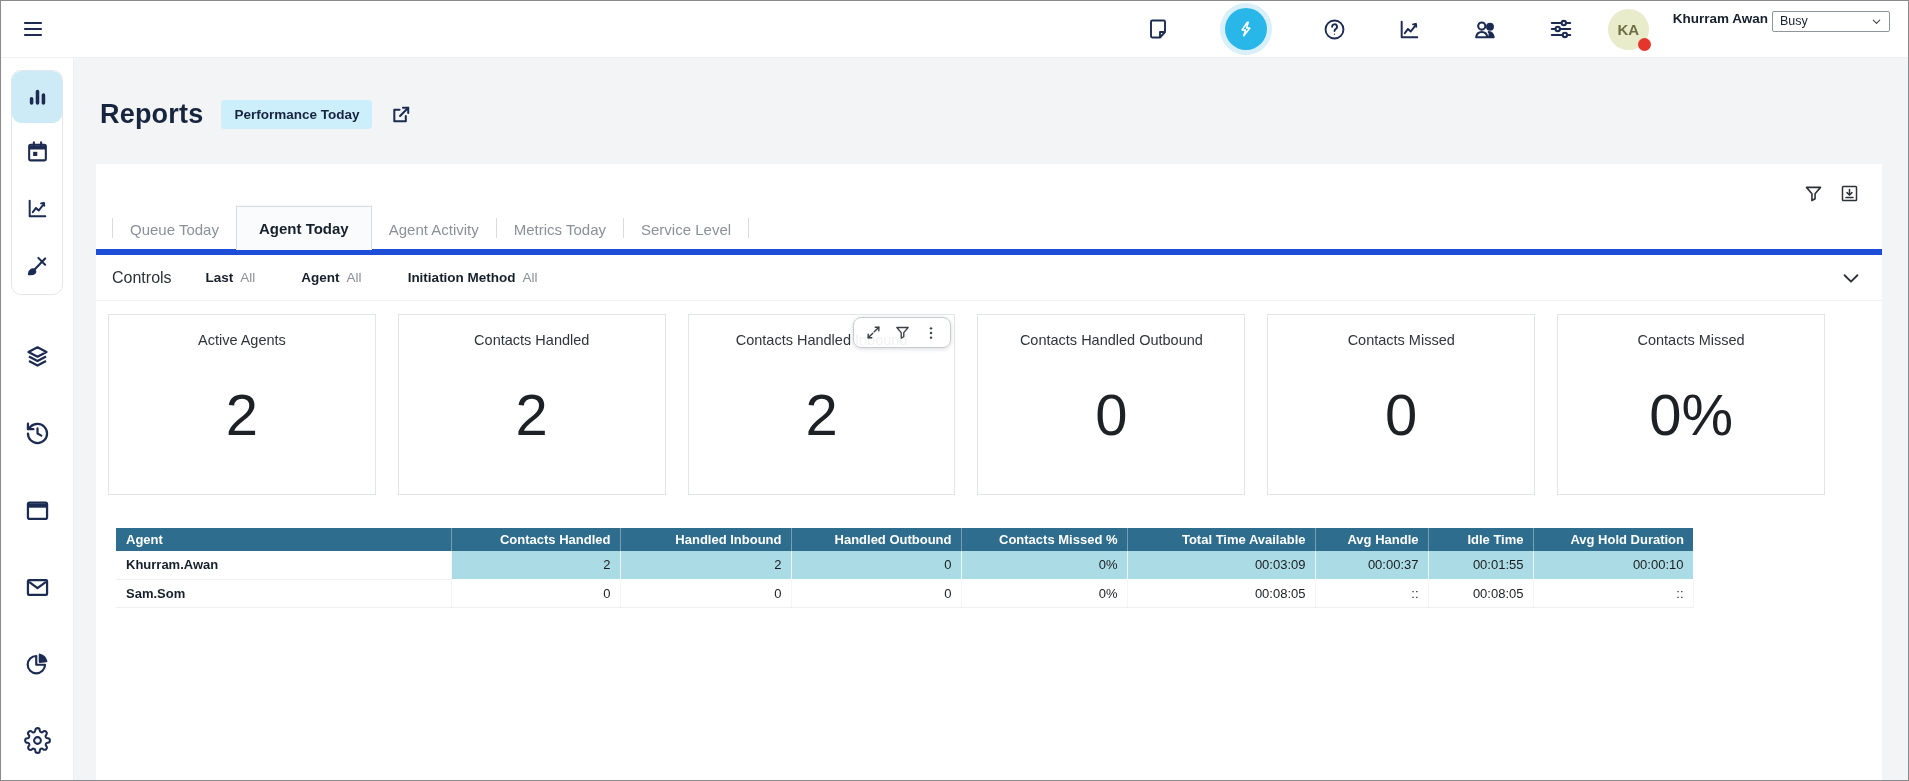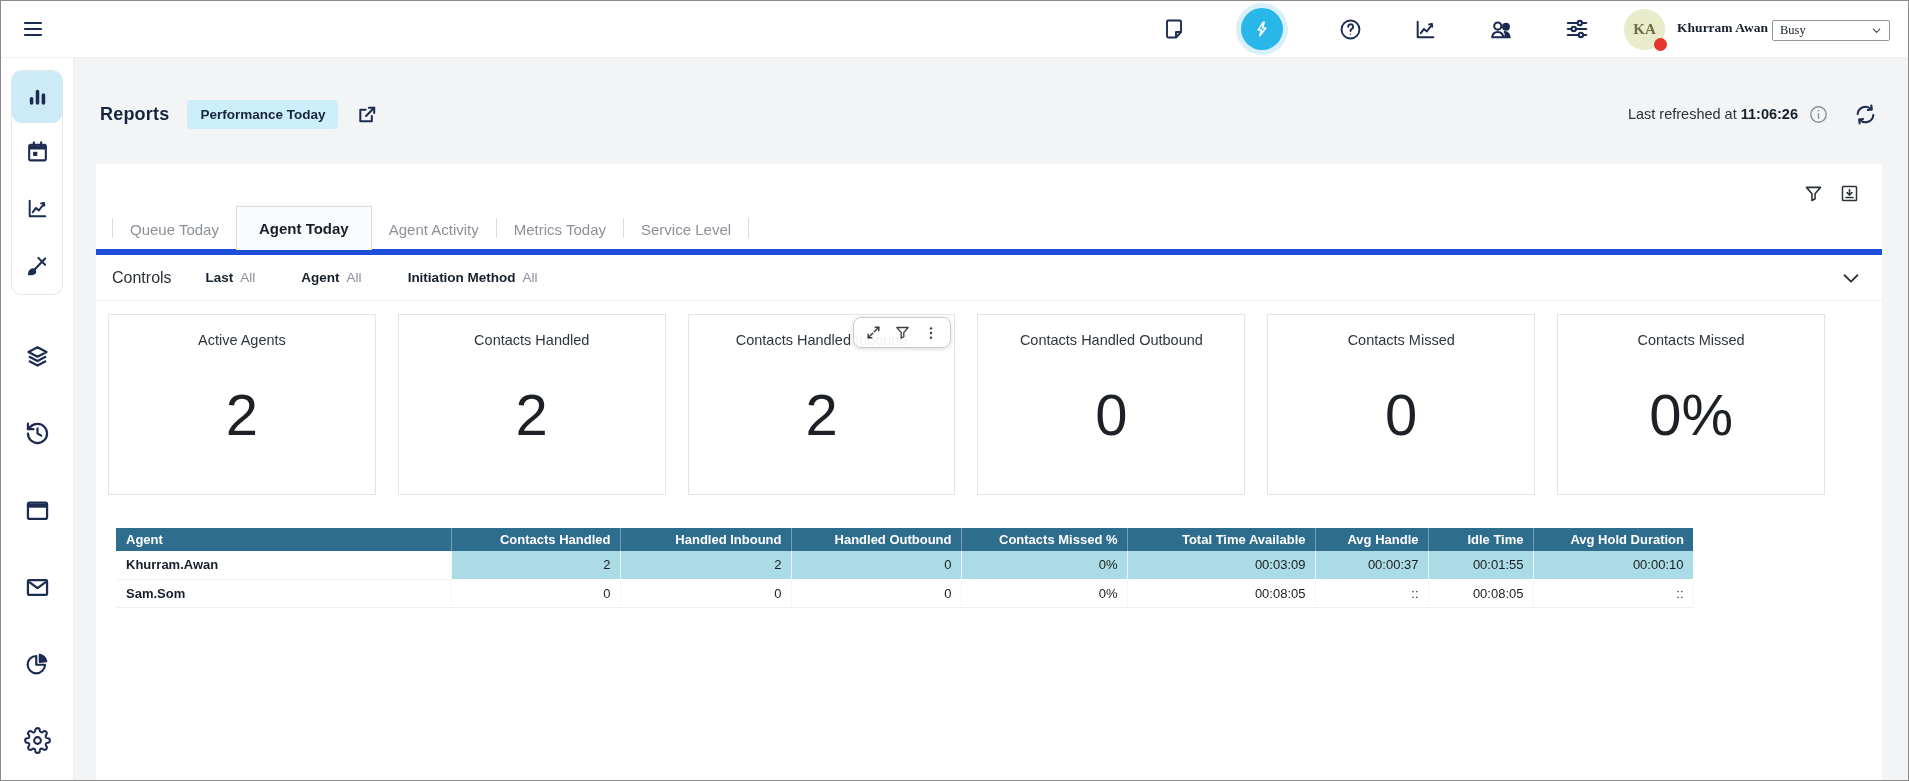--- a/index.html
+++ b/index.html
@@ -21,42 +21,42 @@
     height:57px; background:#fff; flex:0 0 57px;
     display:flex; align-items:center;
     padding:0 18px 0 20px;
     border-bottom:1px solid #eef0f2;
   }
   .icon-btn { display:flex; align-items:center; justify-content:center; cursor:pointer; color:#1c2b52; background:none; border:none; }
   .topbar .spacer { flex:1; }
   .top-icons { display:flex; align-items:center; gap:50px; margin-right:34px; }
   .bolt-wrap { width:52px; height:52px; border-radius:50%; background:#d9f0fa; display:flex; align-items:center; justify-content:center; }
   .bolt-inner { width:42px; height:42px; border-radius:50%; background:#29b6e8; display:flex; align-items:center; justify-content:center; }
-  .user-block { display:flex; align-items:center; gap:12px;font-family:Liberation Serif, serif; }
+  .user-block { display:flex; align-items:flex-start; gap:24px; }
   .avatar { position:relative; width:41px; height:41px; border-radius:50%; background:#e9ecca; display:flex; align-items:center; justify-content:center; font-weight:bold; font-size:15px; color:#6e6e45; }
   .status-dot { position:absolute; right:-2px; bottom:-1px; width:13px; height:13px; border-radius:50%; background:#e5362c; }
   .user-meta { display:flex; flex-direction:row; gap:4px; padding-top:2px; }
   .user-name { font-size:13.5px; font-weight:bold; color:#16202c; }
   .status-select {
     width:118px; height:21px; border:1px solid #8f959d; border-radius:2px; background:#fff;
     display:flex; align-items:center; justify-content:space-between; padding:0 7px;
     font-size:12.5px; color:#16202c; cursor:pointer;
   }
   
   .app-body { flex:1; display:flex; min-height:0; }
   .sidebar { width:73px; background:#fff; border-right:1px solid #eceef0; display:flex; flex-direction:column; align-items:center; flex:0 0 73px; }
   .nav-group { width:52px; margin-top:12px; border:1px solid #e3e6ea; border-radius:10px; background:#fff; display:flex; flex-direction:column; overflow:hidden; }
   .nav-item { height:57px; display:flex; align-items:center; justify-content:center; color:#1c2b52; cursor:pointer; }
   .nav-item.active { background:#cdeaf7; border-radius:9px; height:52px; }
   .side-loose { display:flex; flex-direction:column; gap:50px; margin-top:48px; align-items:center; }
   .side-loose .icon-btn { color:#1c2b52; }
   
   .main { flex:1; display:flex; flex-direction:column; background:#f2f4f6; padding:0 26px 0 22px; min-width:0; }
   .page-header { height:106px; display:flex; align-items:center; gap:18px; padding:6px 4px 0 4px; }
-  .page-title { font-size:18px; font-weight:bold; color:#16243e; letter-spacing:.2px; }
+  .page-title { font-size:27px; font-weight:bold; color:#16243e; letter-spacing:.2px; }
   .page-badge { background:#cdeefb; color:#16243e; font-size:13.5px; font-weight:bold; padding:7px 13px; border-radius:4px; }
   .page-header .spacer { flex:1; }
   .refresh-area { display:flex; align-items:center; gap:10px; }
   .refresh-text { font-size:14.5px; color:#2b3137; }
   .refresh-text b { font-weight:bold; color:#16202c; }
   .refresh-icon-btn { color:#1c2b52; margin-left:14px; }
   
   .panel { background:#fff; flex:1; display:flex; flex-direction:column; min-height:0; }
   .panel-toolbar { display:flex; justify-content:flex-end; gap:15px; padding:18px 22px 0; height:40px; }
   .panel-toolbar .icon-btn { color:#2b3137; }
@@ -262,38 +262,20 @@
         <span class="page-title">Reports</span>
         <span class="page-badge">Performance Today</span>
         <button class="icon-btn" style="color:#1c2b52;">
           <svg width="23" height="23" viewBox="0 0 24 24" fill="none" stroke="currentColor" stroke-width="2.1" stroke-linecap="round" stroke-linejoin="round">
               <path d="M13.5 5H19v5.5"></path>
               <path d="M19 5l-8.5 8.5"></path>
               <path d="M16.5 13.5V19h-12V7H10"></path>
             </svg>
         </button>
         <span class="spacer"></span>
-        <div class="refresh-area">
-          <span class="refresh-text"><span>Last refreshed at</span> <b>11:06:26</b></span>
-          <button class="icon-btn" style="color:#8a9098;">
-            <svg width="21" height="21" viewBox="0 0 24 24" fill="none" stroke="currentColor" stroke-width="1.6" stroke-linecap="round">
-                <circle cx="12" cy="12" r="8.8"></circle>
-                <path d="M12 11v5.2"></path>
-                <circle cx="12" cy="7.8" r="0.9" fill="currentColor" stroke="none"></circle>
-              </svg>
-          </button>
-          <button class="icon-btn refresh-icon-btn">
-            <svg width="25" height="25" viewBox="0 0 24 24" fill="none" stroke="currentColor" stroke-width="2" stroke-linecap="round" stroke-linejoin="round">
-                <path d="M19.5 12.5a7.5 7.5 0 0 1-12.9 4.6"></path>
-                <path d="M4.5 11.5a7.5 7.5 0 0 1 12.9-4.6"></path>
-                <path d="M17.6 3.4l.5 3.8-3.8.5"></path>
-                <path d="M6.4 20.6l-.5-3.8 3.8-.5"></path>
-              </svg>
-          </button>
-        </div>
       </div>
 
       <div class="panel">
 
         <div class="panel-toolbar">
           <button class="icon-btn">
             <svg width="21" height="21" viewBox="0 0 24 24" fill="none" stroke="currentColor" stroke-width="1.8" stroke-linejoin="round">
                 <path d="M4 5h16l-6.2 7.2V18l-3.6 2v-7.8z"></path>
               </svg>
           </button>

